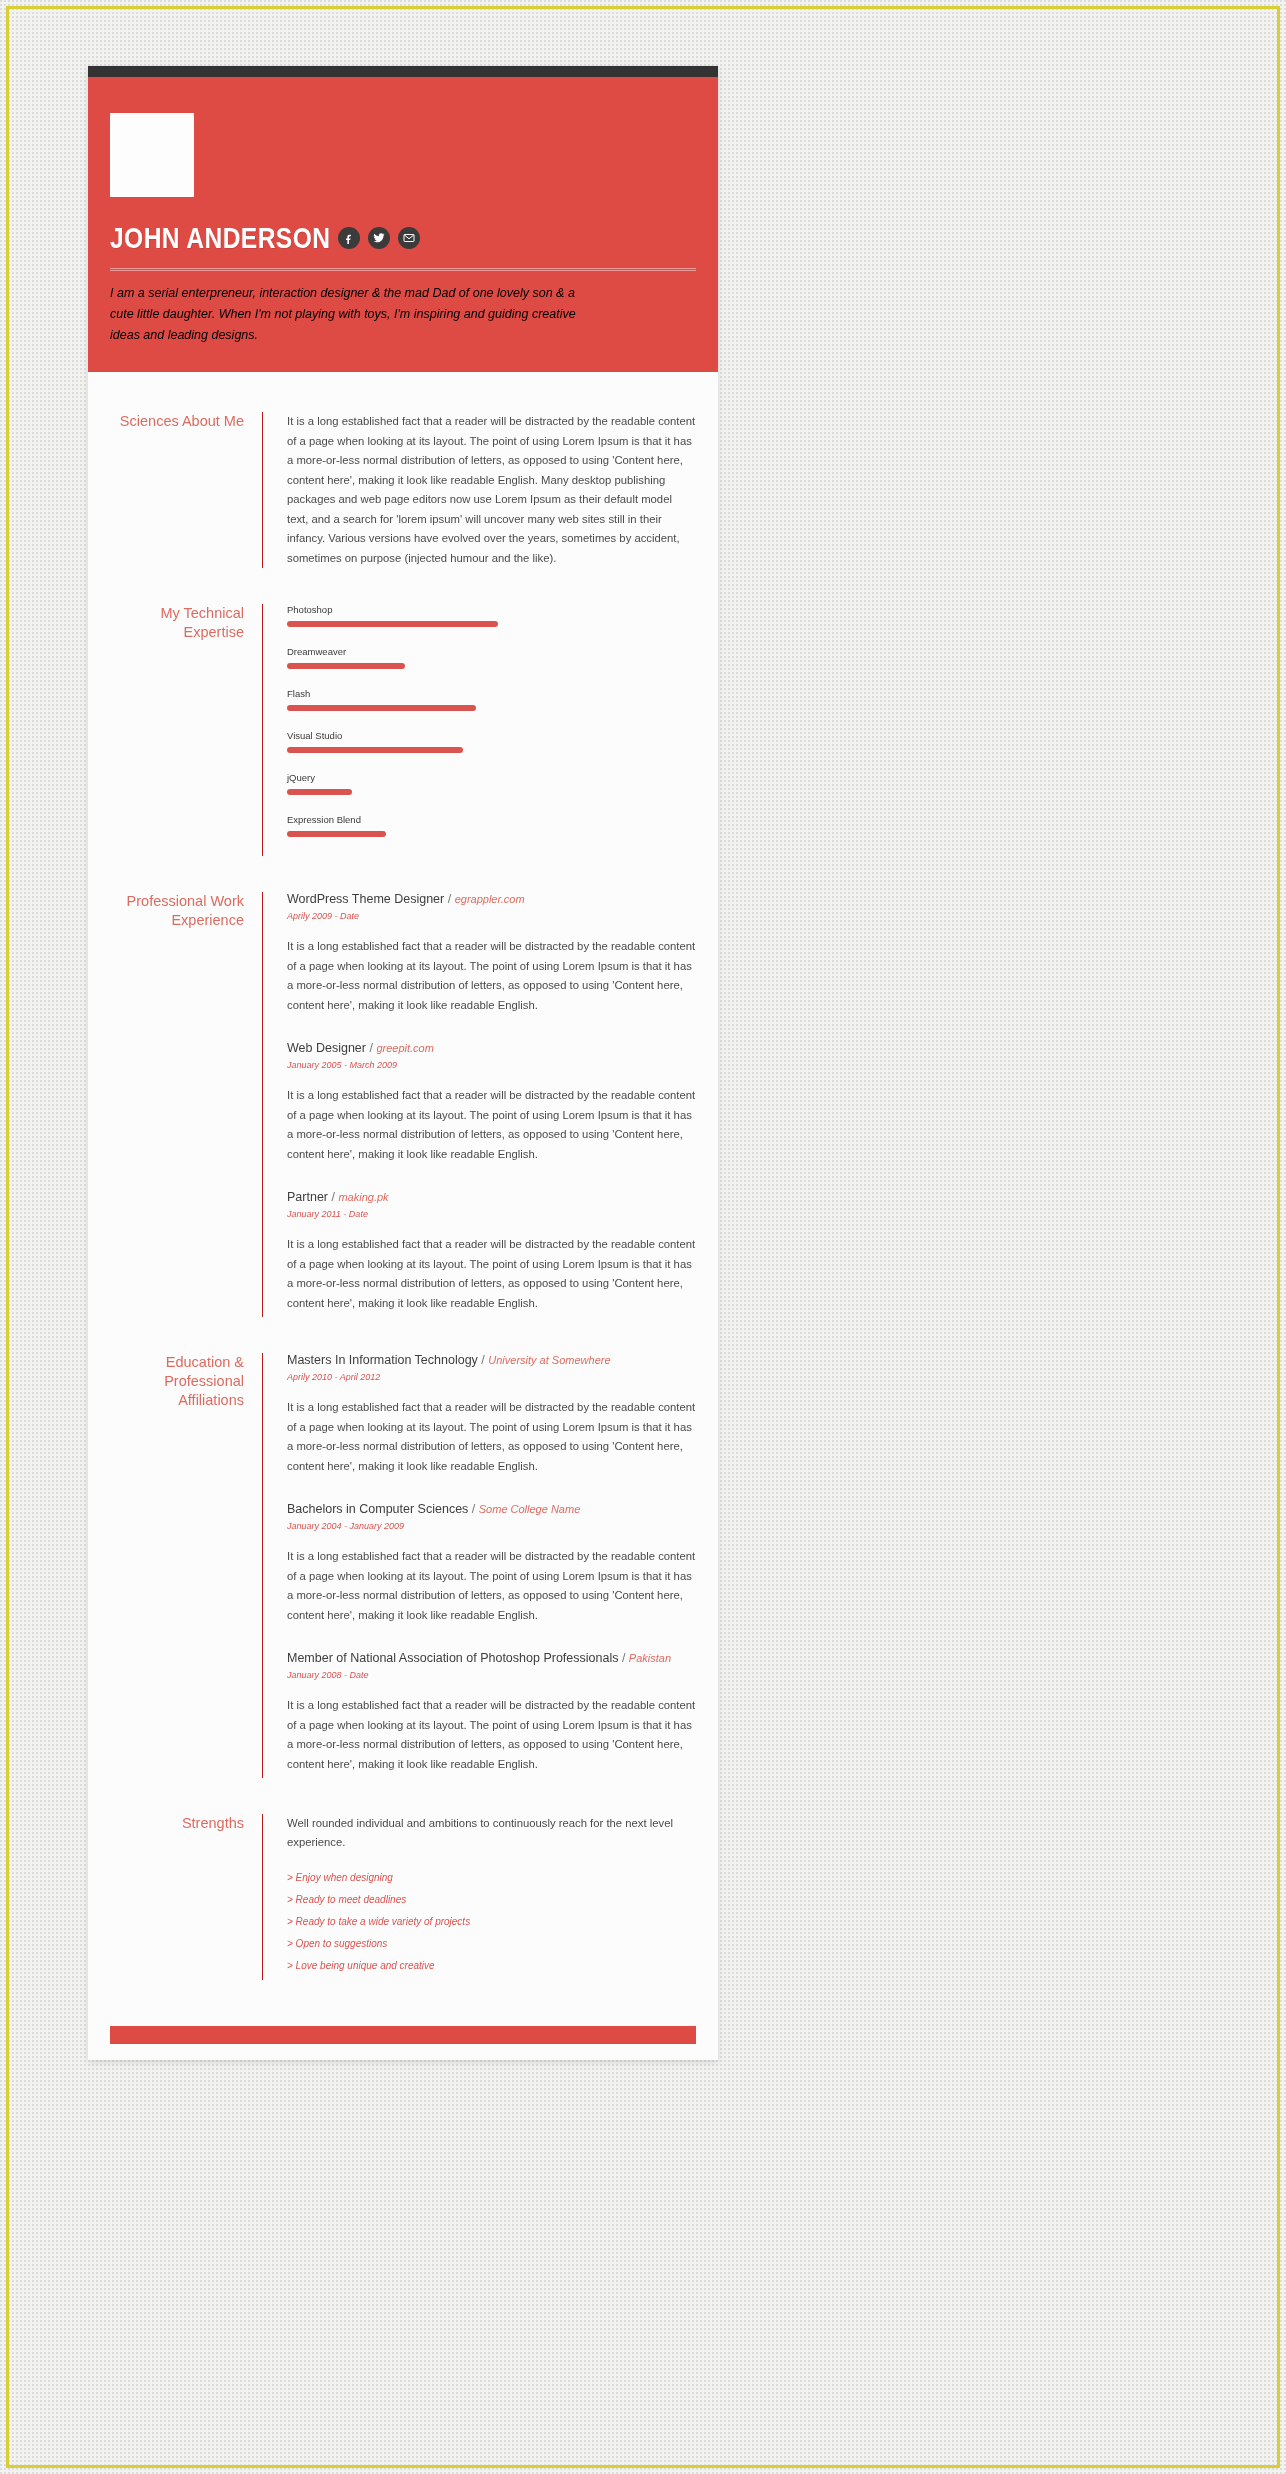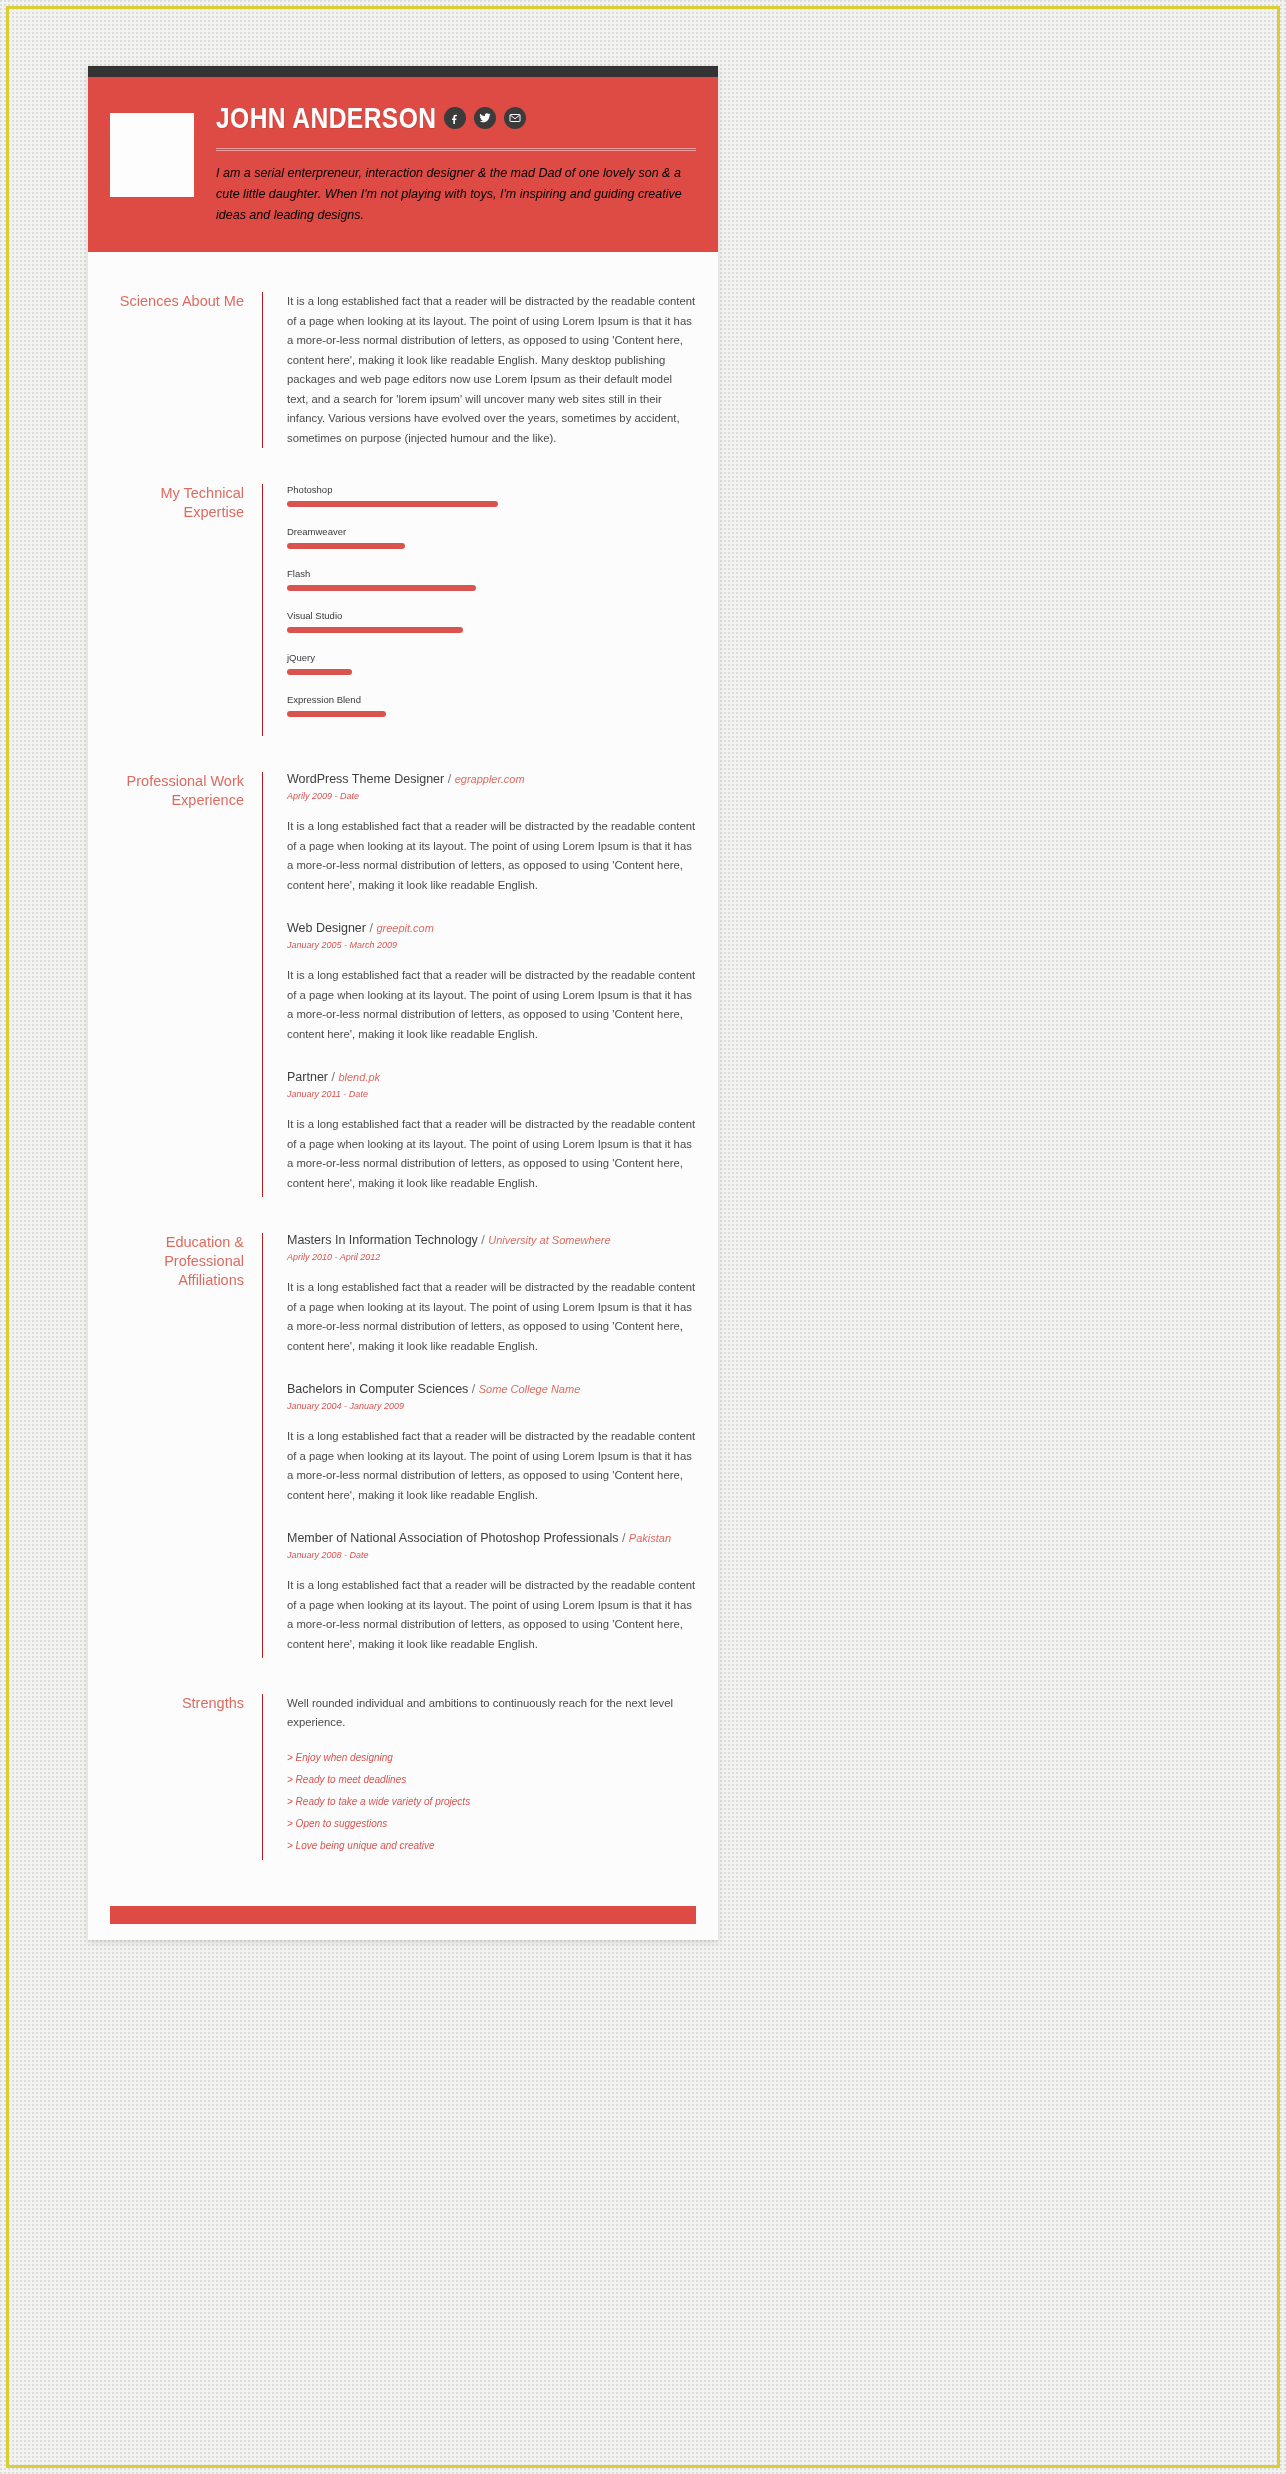--- a/index.html
+++ b/index.html
@@ -41,20 +41,21 @@
   .top-bar {
     height: 11px;
     background: #333333;
   }
 
   .header {
     background: #dd4b44;
     padding: 22px 22px 26px 22px;
     display: flex;
     gap: 22px;
+    flex-direction: column;
   }
 
   .photo-frame {
     width: 84px;
     height: 84px;
     background: #fdfdfd;
     flex: 0 0 84px;
     align-self: flex-start;
     margin-top: 14px;
   }
@@ -322,21 +323,21 @@
             <div class="entry-title"><span>WordPress Theme Designer</span><span class="slash"> / </span><span class="org">egrappler.com</span></div>
             <div class="entry-date">Aprily 2009 - Date</div>
             <div class="para">It is a long established fact that a reader will be distracted by the readable content of a page when looking at its layout. The point of using Lorem Ipsum is that it has a more-or-less normal distribution of letters, as opposed to using 'Content here, content here', making it look like readable English.</div>
           </div>
           <div class="entry">
             <div class="entry-title"><span>Web Designer</span><span class="slash"> / </span><span class="org">greepit.com</span></div>
             <div class="entry-date">January 2005 - March 2009</div>
             <div class="para">It is a long established fact that a reader will be distracted by the readable content of a page when looking at its layout. The point of using Lorem Ipsum is that it has a more-or-less normal distribution of letters, as opposed to using 'Content here, content here', making it look like readable English.</div>
           </div>
           <div class="entry">
-            <div class="entry-title"><span>Partner</span><span class="slash"> / </span><span class="org">blend.pk</span></div>
+            <div class="entry-title"><span>Partner</span><span class="slash"> / </span><span class="org">making.pk</span></div>
             <div class="entry-date">January 2011 - Date</div>
             <div class="para">It is a long established fact that a reader will be distracted by the readable content of a page when looking at its layout. The point of using Lorem Ipsum is that it has a more-or-less normal distribution of letters, as opposed to using 'Content here, content here', making it look like readable English.</div>
           </div>
         </div>
     </div>
 
     <div class="section">
       <div class="section-label">Education &amp; Professional Affiliations</div>
       <div class="section-content" id="education-list">
           <div class="entry">

